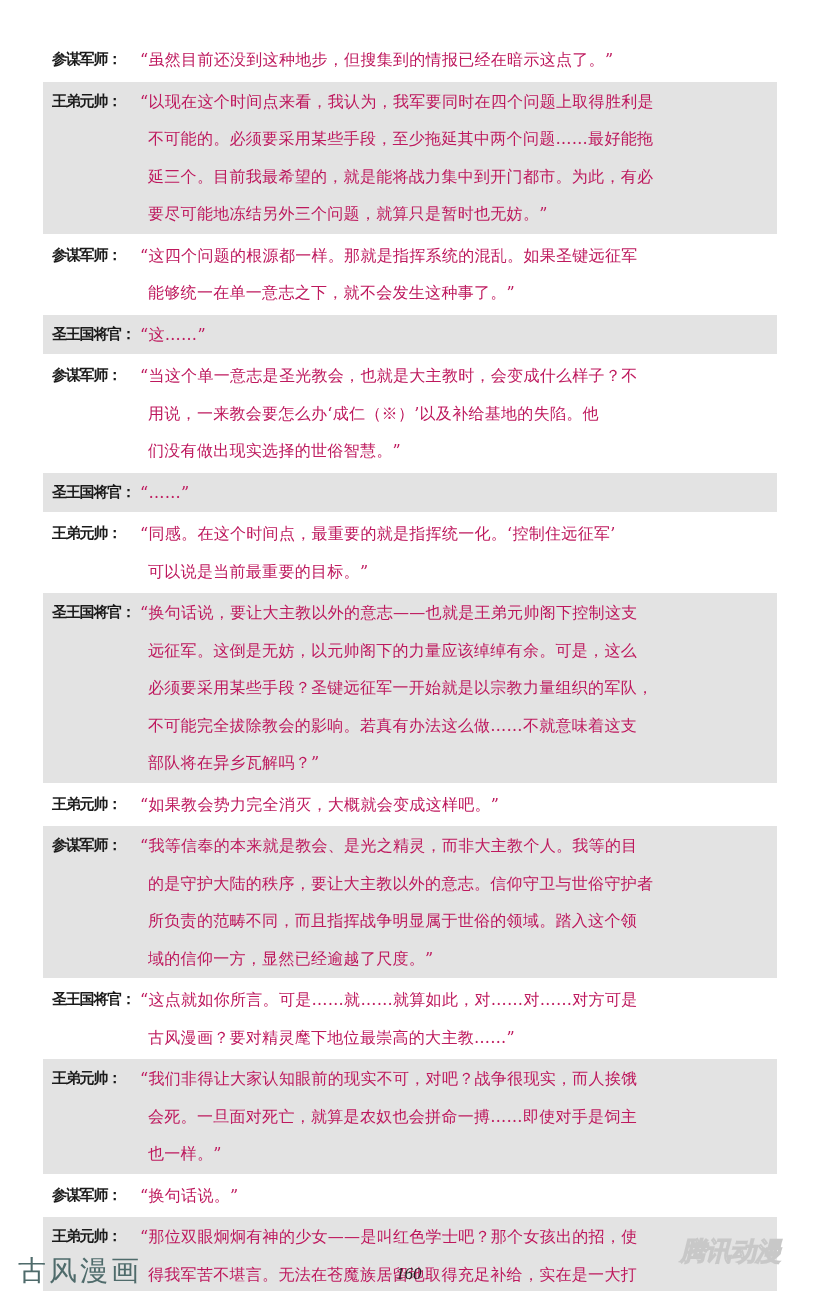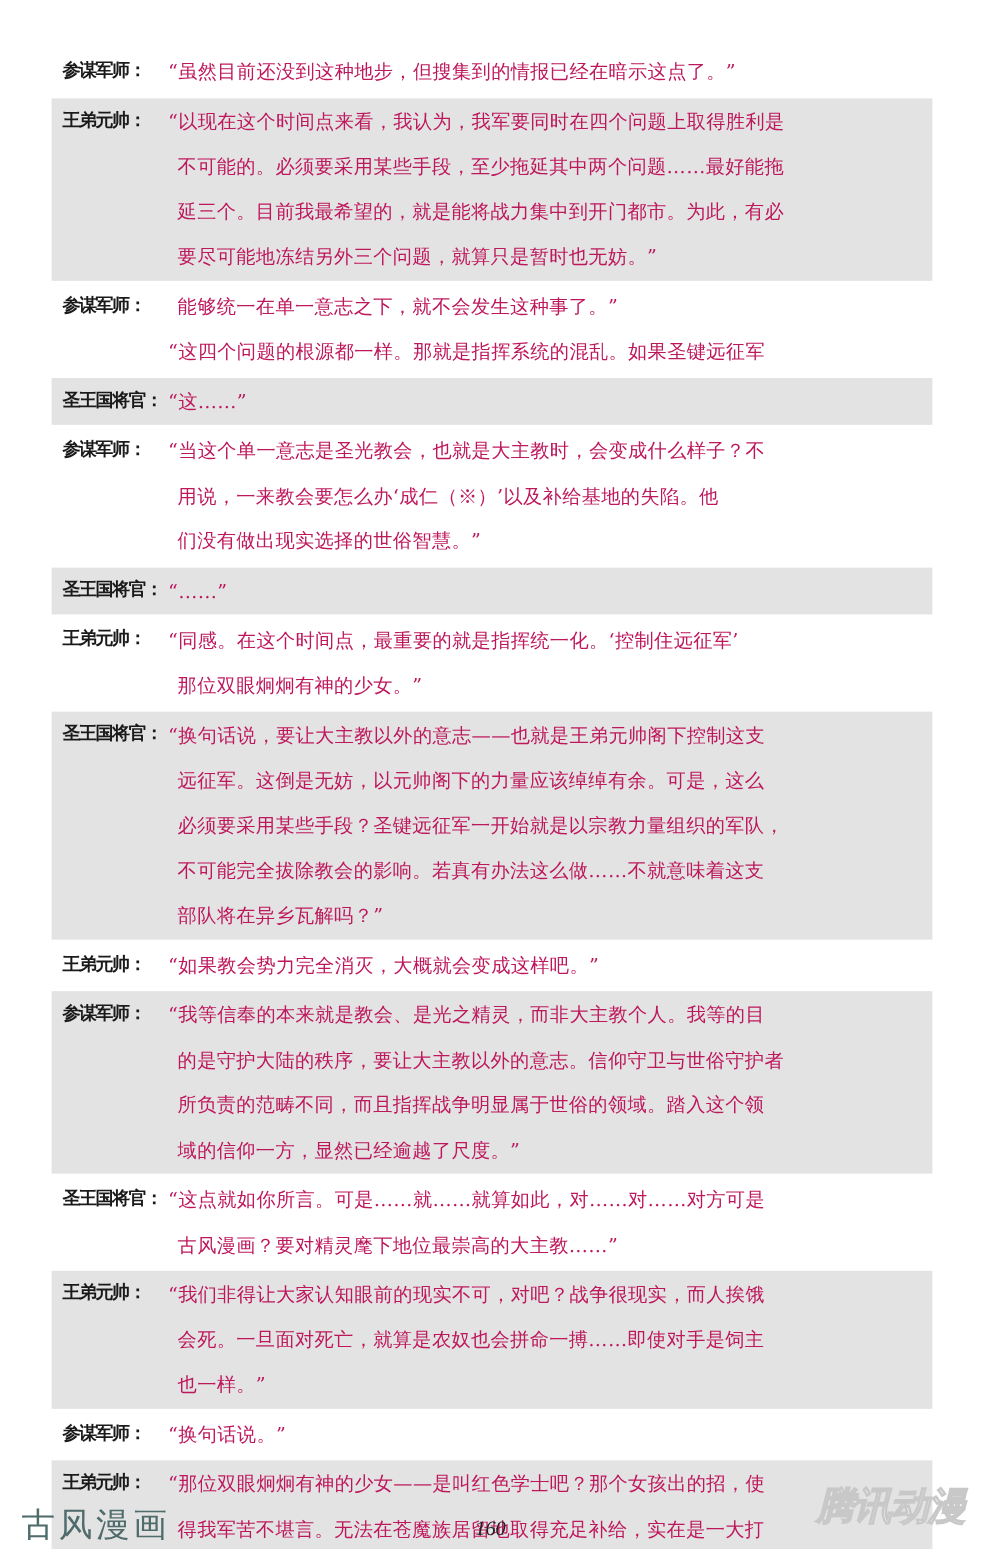--- a/index.html
+++ b/index.html
@@ -76,21 +76,21 @@
       font-size: 17px;
       color: #222222;
     }
     .watermark {
       position: absolute;
       left: 680px;
       top: 1234px;
       font-family: "DejaVu Sans", "Liberation Sans", sans-serif;
       font-weight: bold;
       font-style: italic;
-      font-size: 32px;
+      font-size: 26px;
       color: #f4f4f4;
       -webkit-text-stroke: 1px #c8c8c8;
       letter-spacing: -1px;
     }
   </style>
 </head>
 <body>
 
 <div class="page">
 
@@ -107,22 +107,22 @@
       <span class="line">“以现在这个时间点来看，我认为，我军要同时在四个问题上取得胜利是</span>
       <span class="line cont">不可能的。必须要采用某些手段，至少拖延其中两个问题……最好能拖</span>
       <span class="line cont">延三个。目前我最希望的，就是能将战力集中到开门都市。为此，有必</span>
       <span class="line cont">要尽可能地冻结另外三个问题，就算只是暂时也无妨。”</span>
     </div>
   </div>
 
   <div class="row">
     <div class="speaker">参谋军师：</div>
     <div class="speech">
+      <span class="line">“这四个问题的根源都一样。那就是指挥系统的混乱。如果圣键远征军</span>
       <span class="line cont">能够统一在单一意志之下，就不会发生这种事了。”</span>
-      <span class="line">“这四个问题的根源都一样。那就是指挥系统的混乱。如果圣键远征军</span>
     </div>
   </div>
 
   <div class="row shaded">
     <div class="speaker">圣王国将官：</div>
     <div class="speech">
       <span class="line">“这……”</span>
     </div>
   </div>
 
@@ -139,21 +139,21 @@
     <div class="speaker">圣王国将官：</div>
     <div class="speech">
       <span class="line">“……”</span>
     </div>
   </div>
 
   <div class="row">
     <div class="speaker">王弟元帅：</div>
     <div class="speech">
       <span class="line">“同感。在这个时间点，最重要的就是指挥统一化。‘控制住远征军’</span>
-      <span class="line cont">那位双眼炯炯有神的少女。”</span>
+      <span class="line cont">可以说是当前最重要的目标。”</span>
     </div>
   </div>
 
   <div class="row shaded">
     <div class="speaker">圣王国将官：</div>
     <div class="speech">
       <span class="line">“换句话说，要让大主教以外的意志——也就是王弟元帅阁下控制这支</span>
       <span class="line cont">远征军。这倒是无妨，以元帅阁下的力量应该绰绰有余。可是，这么</span>
       <span class="line cont">必须要采用某些手段？圣键远征军一开始就是以宗教力量组织的军队，</span>
       <span class="line cont">不可能完全拔除教会的影响。若真有办法这么做……不就意味着这支</span>

